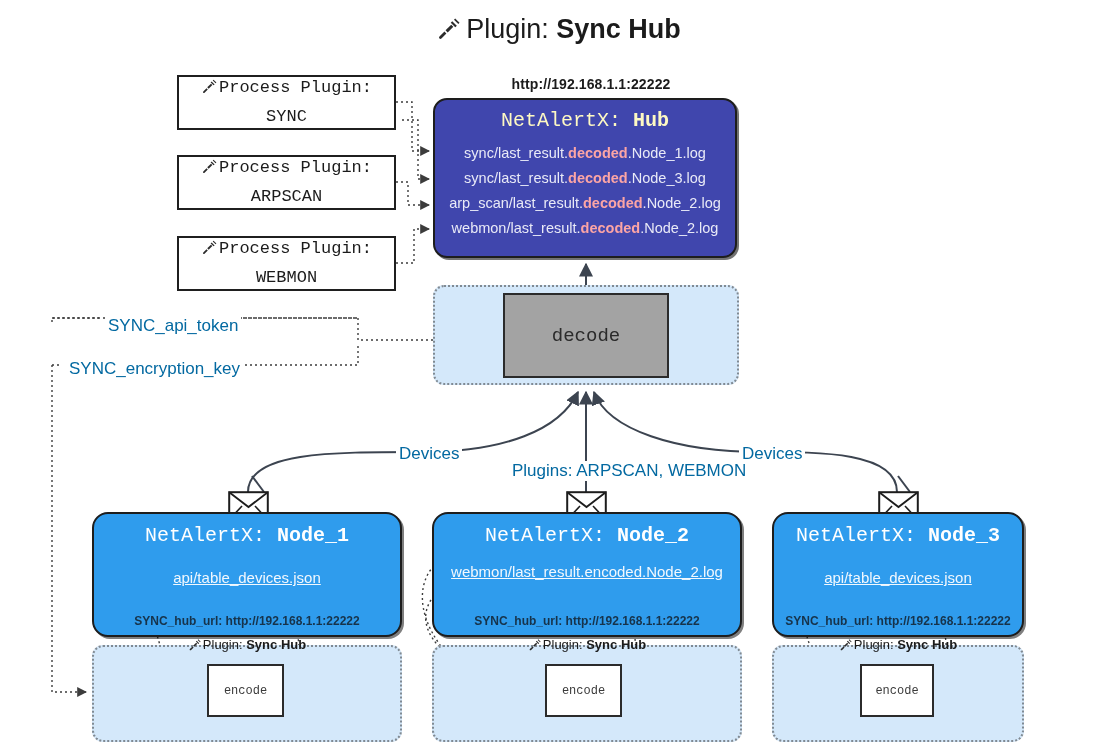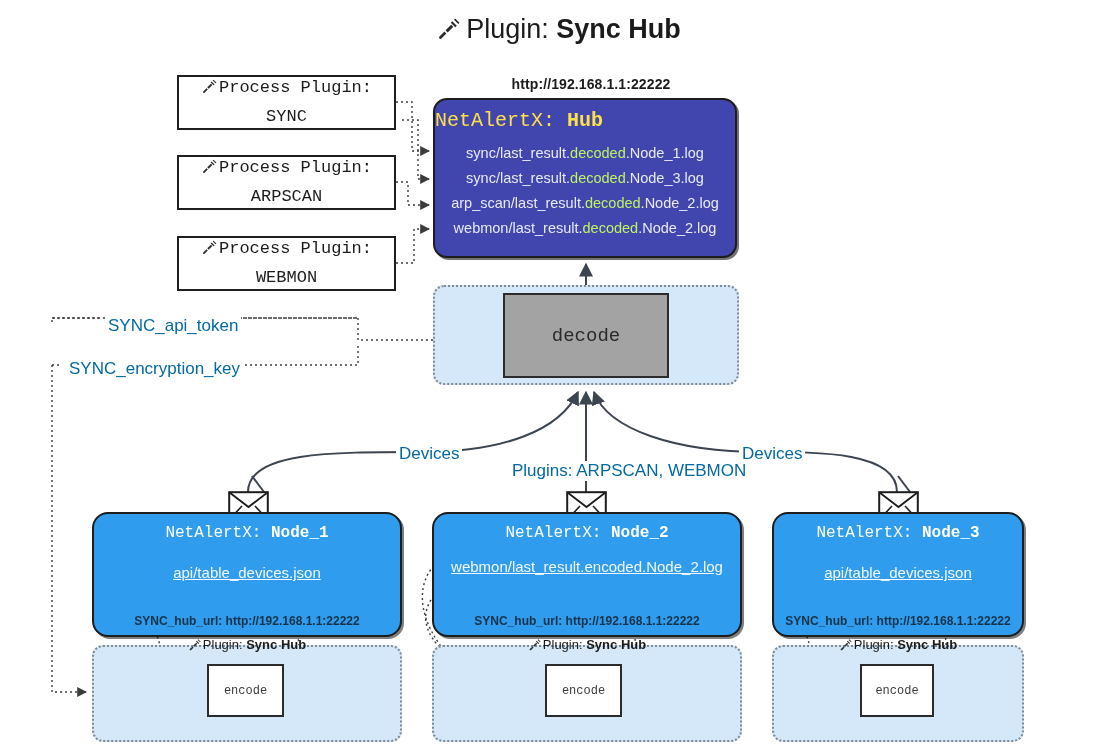--- a/index.html
+++ b/index.html
@@ -86,36 +86,36 @@
   #hub {
     left: 433px; top: 98px;
     width: 304px; height: 160px;
     background: #4046ad;
     border: 2.5px solid #1d1d1d;
     border-radius: 14px;
     box-shadow: 2px 2px 0 rgba(0,0,0,0.55);
     padding-top: 9px;
   }
   #hub .hub-title {
-    text-align: left;
+    text-align: center;
     font-family: "Liberation Mono", monospace;
     font-size: 20px;
-    color: #fde047;
+    color: #fef9c3;
     margin-bottom: 9px;
     white-space: nowrap;
   }
   #hub .hub-title .b { font-weight: 700; }
   #hub .logline {
     text-align: center;
     font-size: 14.5px;
     color: #e9eaf7;
     line-height: 1.72;
     white-space: nowrap;
   }
-  #hub .logline b { color: #bef264; font-weight: 400; }
+  #hub .logline b { color: #fca5a5; font-weight: 700; }
 
   
   #sg-decode {
     left: 433px; top: 285px;
     width: 306px; height: 100px;
     background: #d4e8fa;
     border: 2px dotted #808a93;
     border-radius: 11px;
   }
   #decode {
@@ -137,21 +137,21 @@
     border: 2.5px solid #1d1d1d;
     border-radius: 16px;
     box-shadow: 2px 2px 0 rgba(0,0,0,0.5);
     position: absolute;
     box-sizing: border-box;
     padding-top: 10px;
   }
   .node-box .nb-title {
     text-align: center;
     font-family: "Liberation Mono", monospace;
-    font-size: 16px;
+    font-size: 20px;
     color: #ffffff;
     white-space: nowrap;
   }
   .node-box .nb-title .b { font-weight: 700; }
   .node-box .nb-line {
     text-align: center;
     font-size: 15px;
     color: #f2f8fe;
     white-space: nowrap;
     text-decoration: underline;

